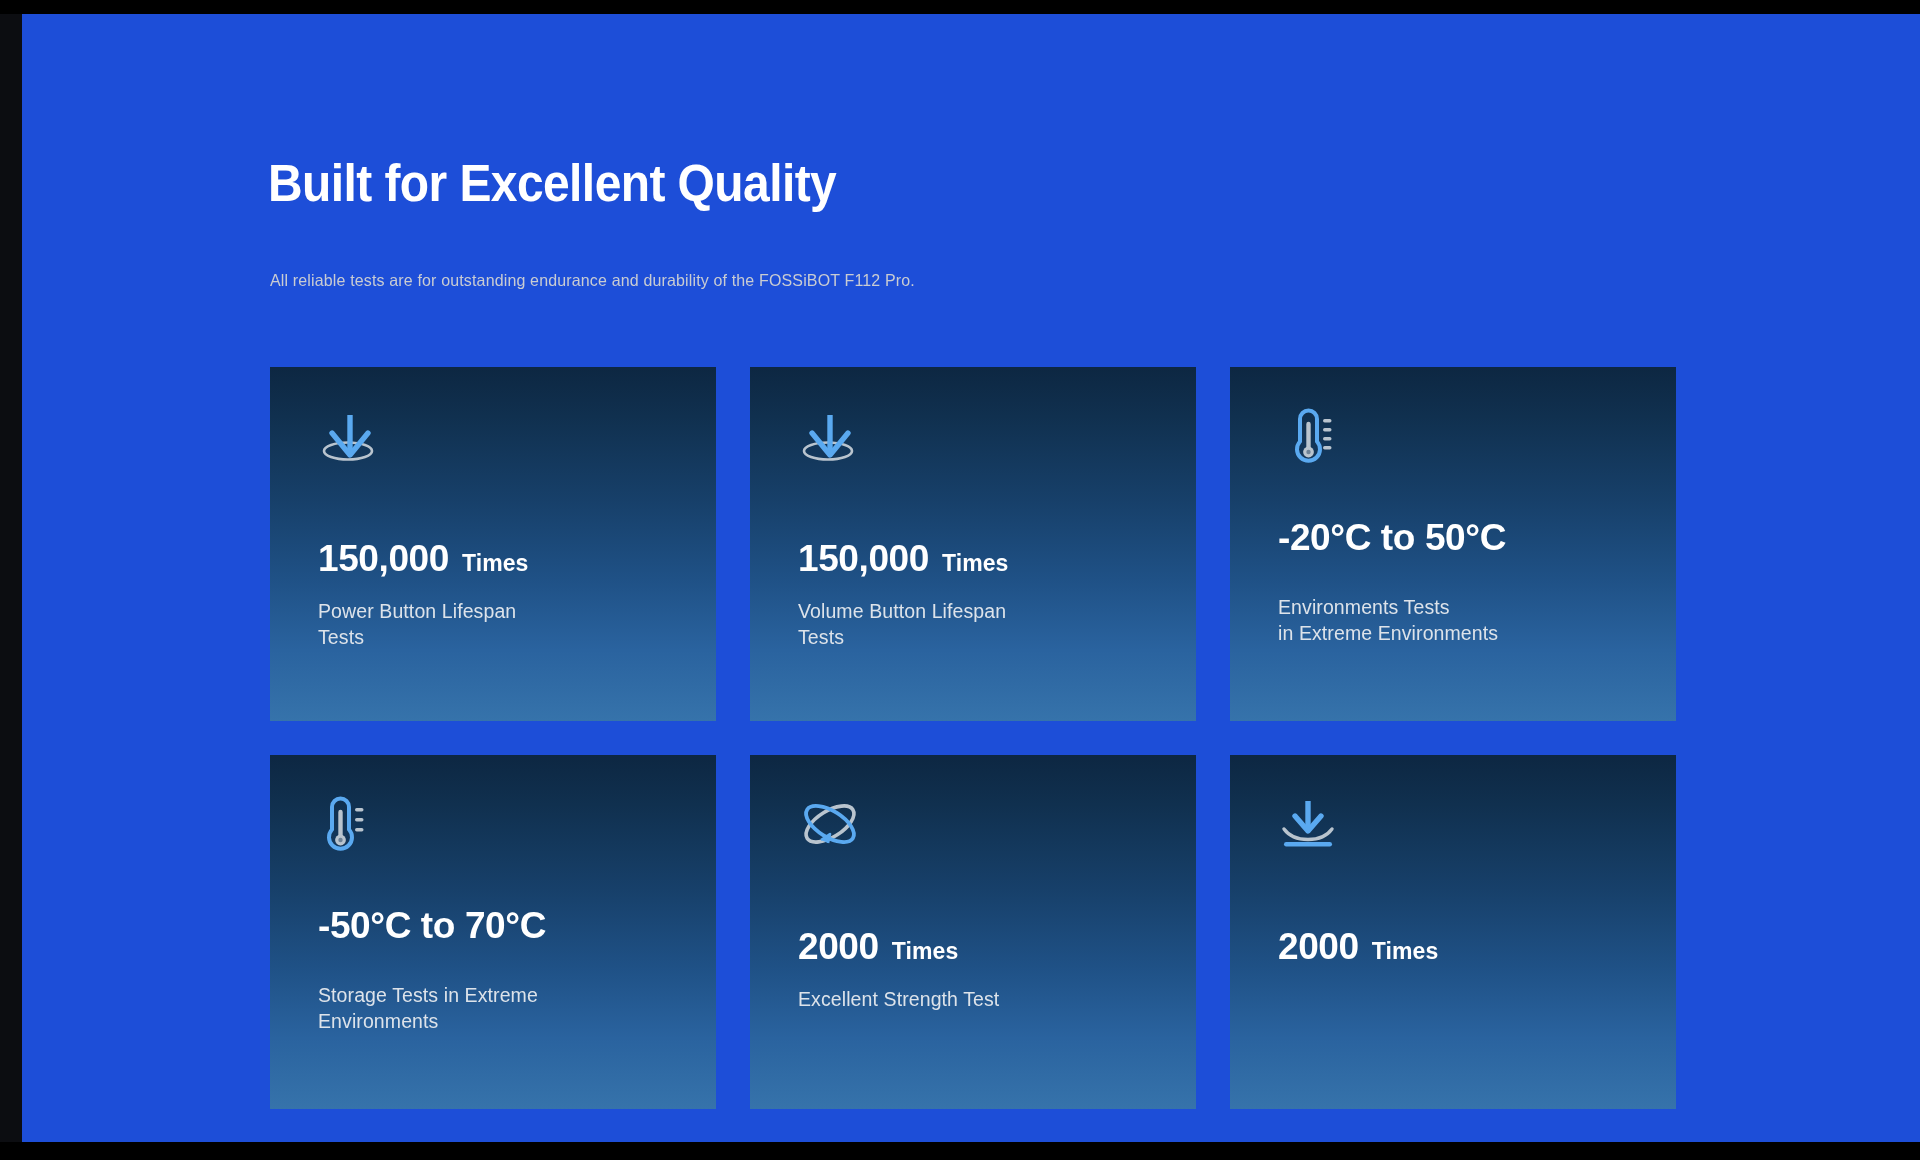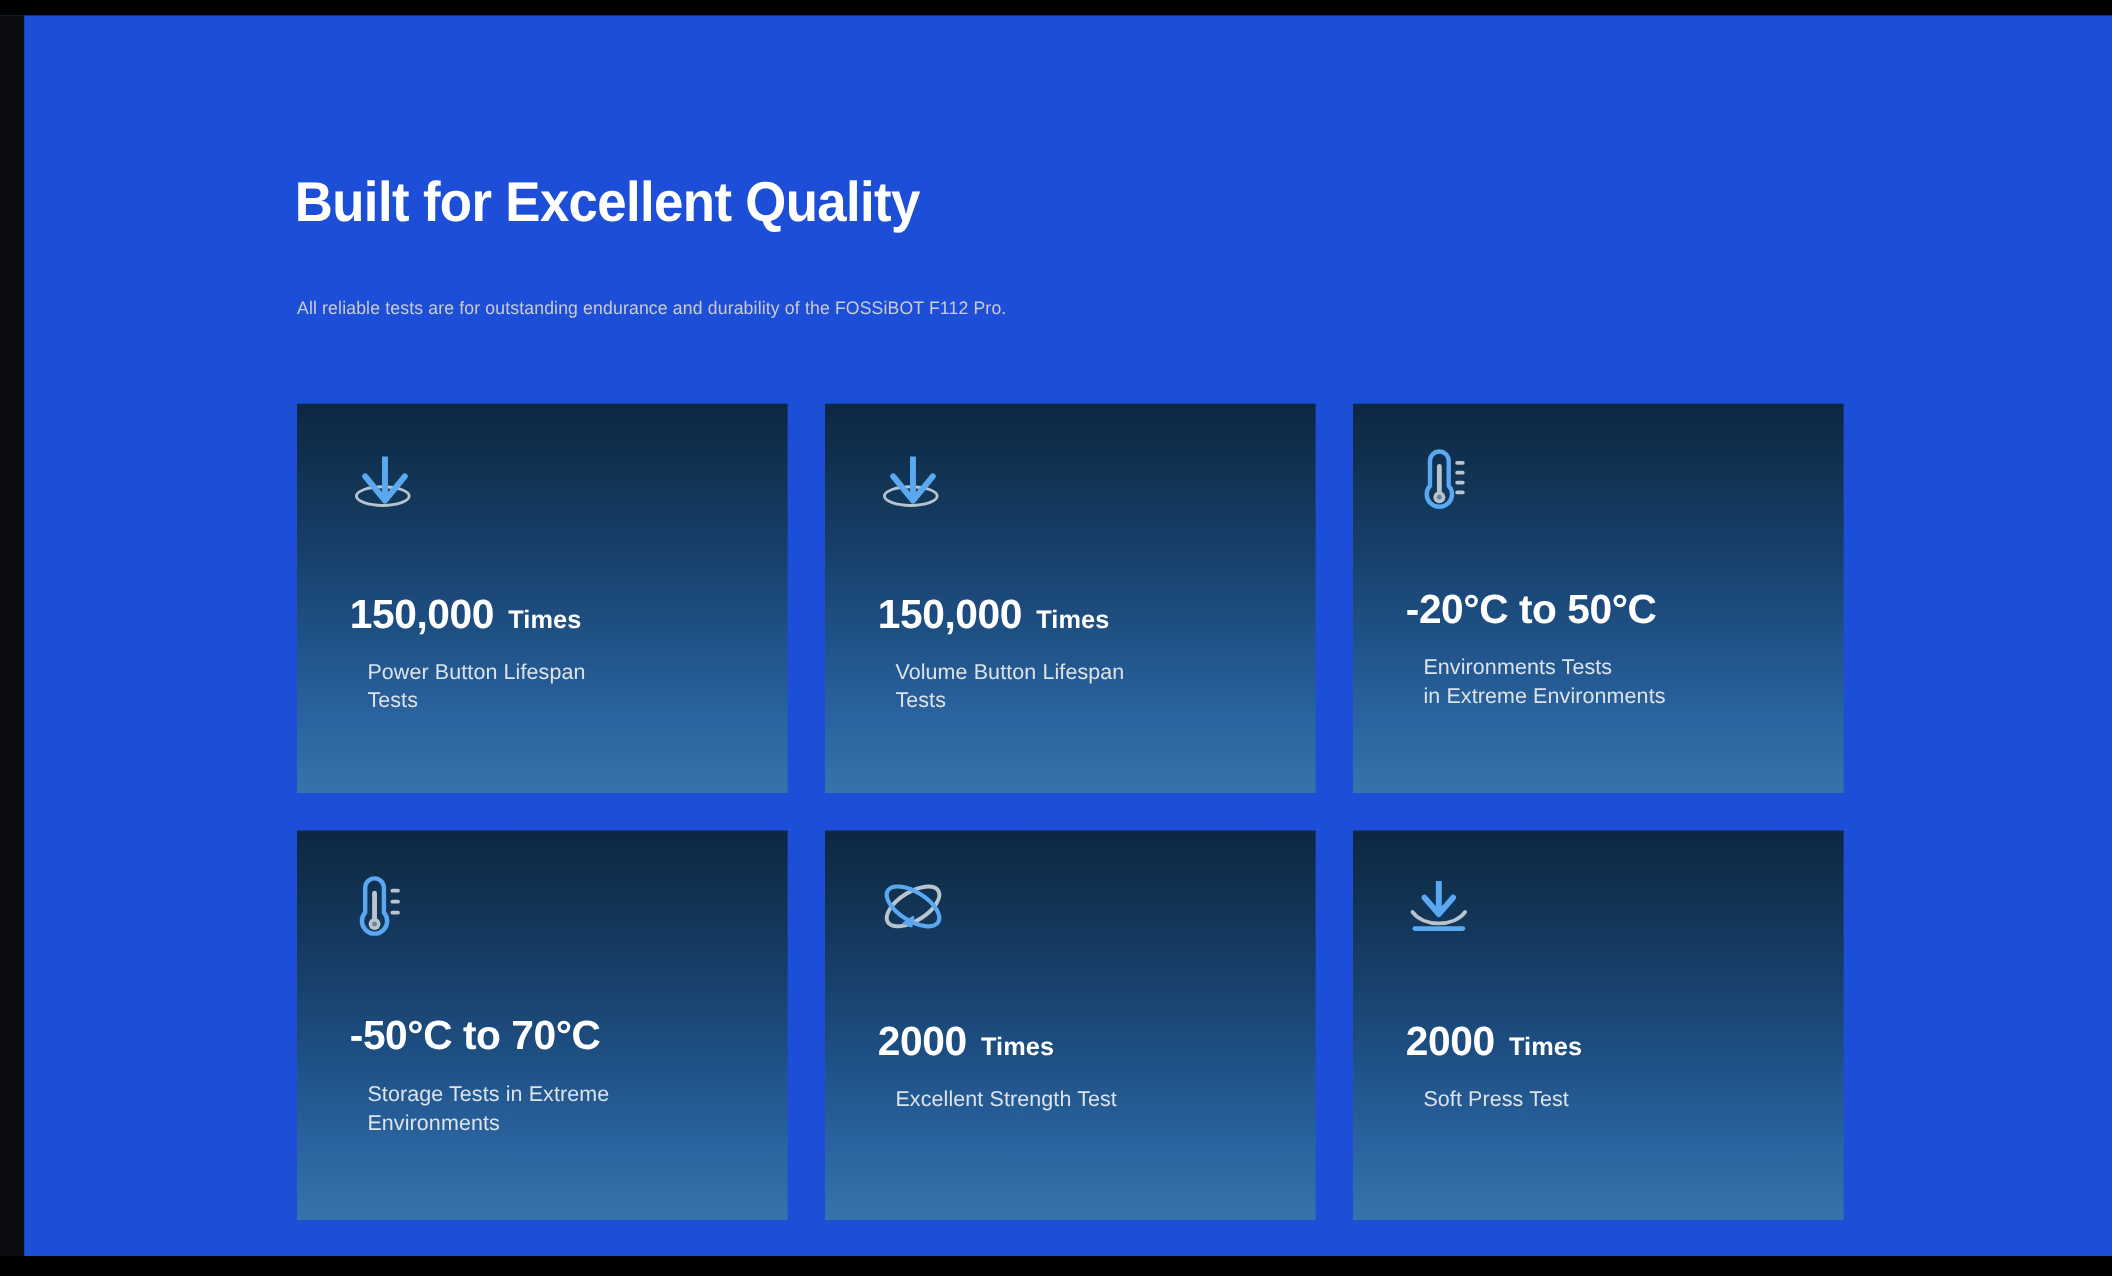--- a/index.html
+++ b/index.html
@@ -164,25 +164,24 @@
     position: absolute;
     left: 48px;
     top: 232px;
     width: 370px;
     font-size: 19.5px;
     font-weight: 400;
     color: #dde3ea;
     line-height: 1.31;
     letter-spacing: 0.1px;
     white-space: pre-line;
-    margin-left: 16px;
   }
 
   
-  .card.temp .card-value-row { top: 168px; }
+  .card.temp .card-value-row { top: 152px; }
   .card.temp .card-desc { top: 228px; }
 </style>
 </head>
 <body>
 
 <div class="page">
 
   <div class="topbar"></div>
 
   <div class="stage">
@@ -300,21 +299,20 @@
               <path d="M30 8 L30 34" stroke="#5aa9f0" stroke-width="5.4"></path>
               <path d="M17 23 L30 38 L43 23" stroke="#5aa9f0" stroke-width="5.4" stroke-linecap="round" stroke-linejoin="round" fill="none"></path>
               <path d="M6 36 C16 50 44 50 54 36" stroke="#b9c4ce" stroke-width="3.4" fill="none" stroke-linecap="round"></path>
               <rect x="6" y="49" width="48" height="4.4" rx="2.2" fill="#5aa9f0"></rect>
             </svg>
           </div>
           <div class="card-value-row">
             <span class="card-value">2000</span>
             <span class="card-unit">Times</span>
           </div>
-          <div class="card-desc">Soft Press Test</div>
         </div>
       </div>
 
     </div>
   </div>
 
   <div class="bottombar"></div>
 </div>
 
 </body></html>

